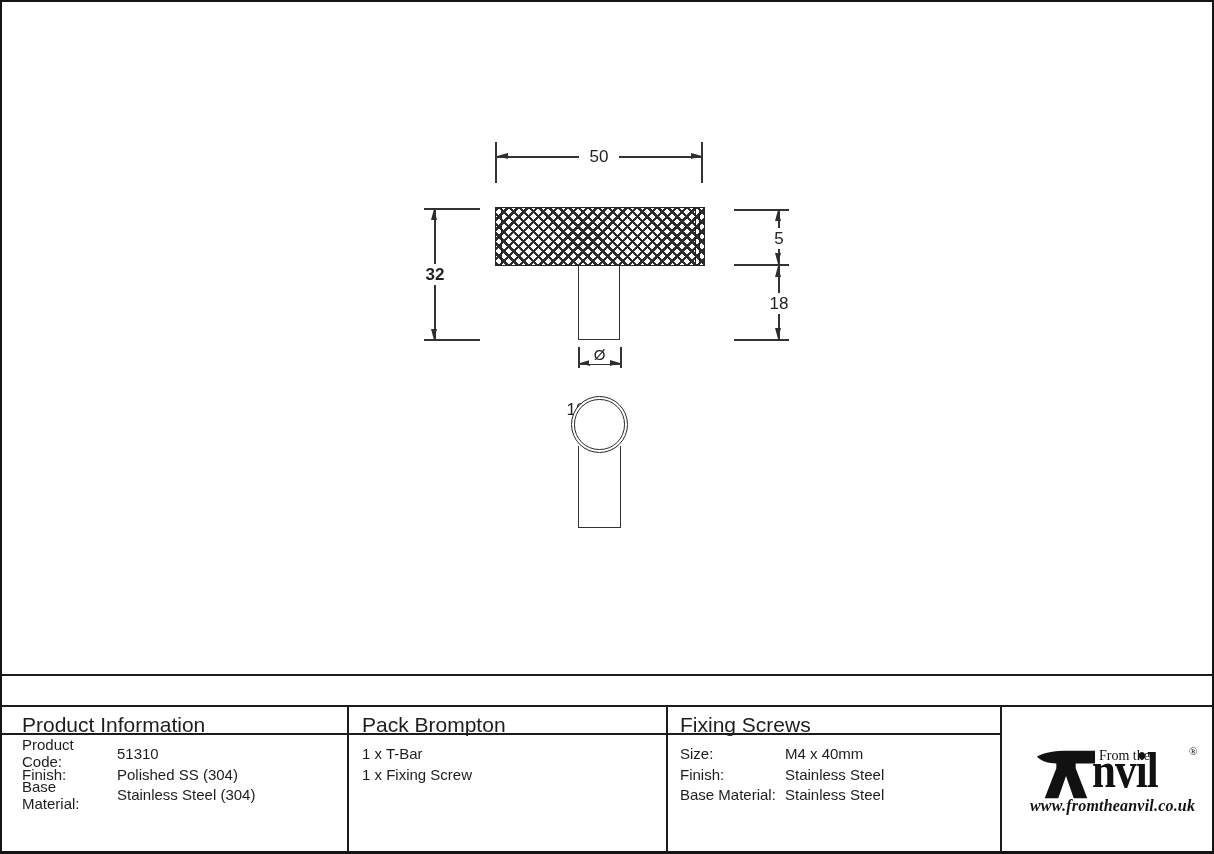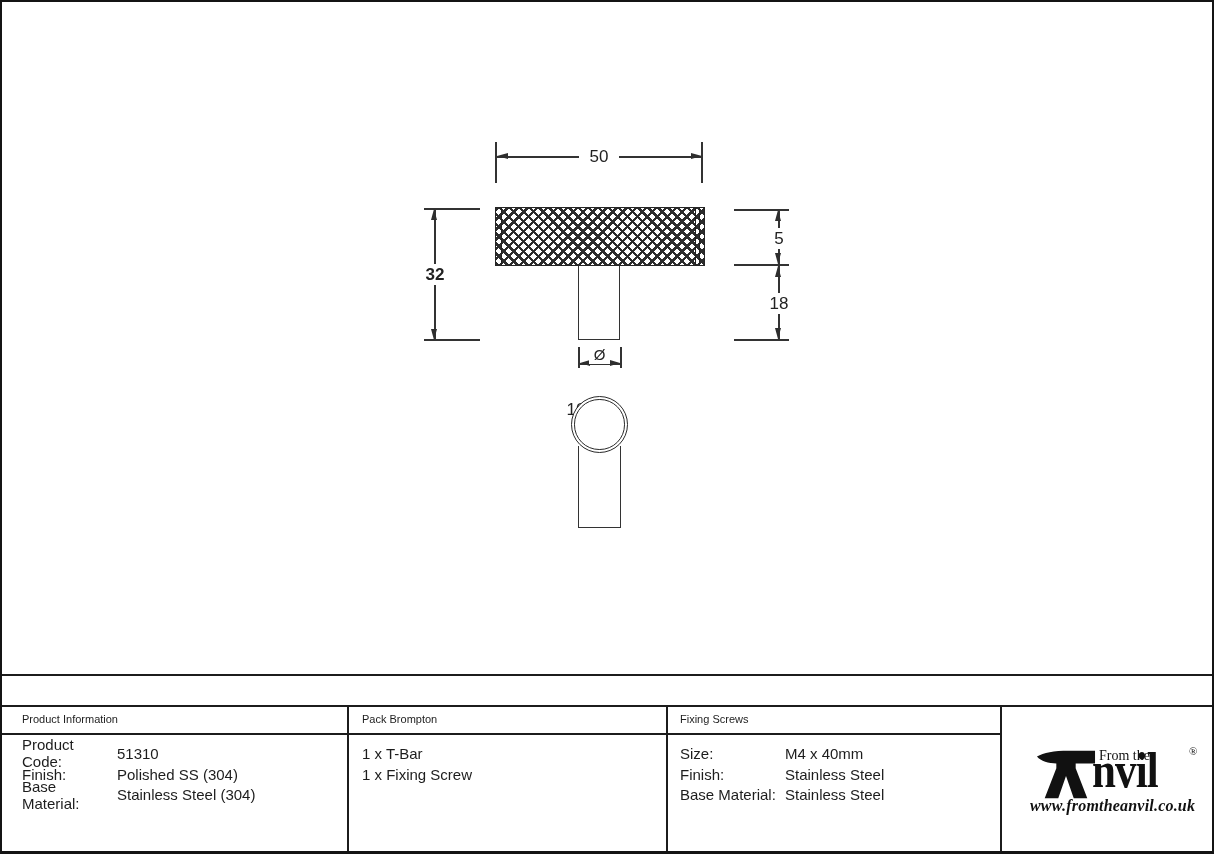--- a/index.html
+++ b/index.html
@@ -40,21 +40,21 @@
   }
   .circle-outer {
     position:absolute; left:569px; top:394px; width:57px; height:57px; box-sizing:border-box;
     border:1.7px solid #2a2a2a; border-radius:50%; background:#fff; z-index:2;
   }
   .circle-inner {
     position:absolute; inset:2.4px; box-sizing:border-box;
     border:1.5px solid #2a2a2a; border-radius:50%;
   }
   .note-text { position:absolute; left:20px; top:680px; font-size:15px; }
-  .th { position:absolute; top:711px; font-size:11px; }
+  .th { position:absolute; top:711px; font-size:21px; }
   .cell-rows { position:absolute; top:741px; font-size:15px; }
   .cell-rows .row { display:flex; height:20.7px; align-items:center; }
   .cell-rows .lbl { flex:0 0 auto; }
   .pi .lbl { width:95px; }
   .fx .lbl { width:105px; }
   .logo { position:absolute; left:998px; top:703px; width:174px; height:148px;padding-left:44px; }
   .anvil-svg { position:absolute; left:36px; top:44px; }
   .from-the { position:absolute; left:99px; top:43px; font-family:"Liberation Serif", serif; font-size:14px; color:#111; }
   .brand-name {
     position:absolute; left:92px; top:36px; font-family:"Liberation Serif", serif;

